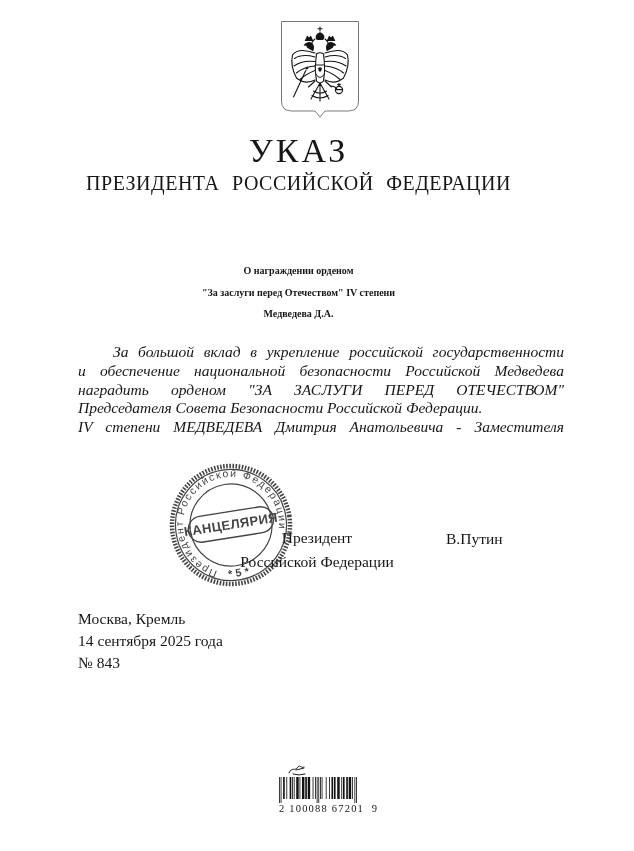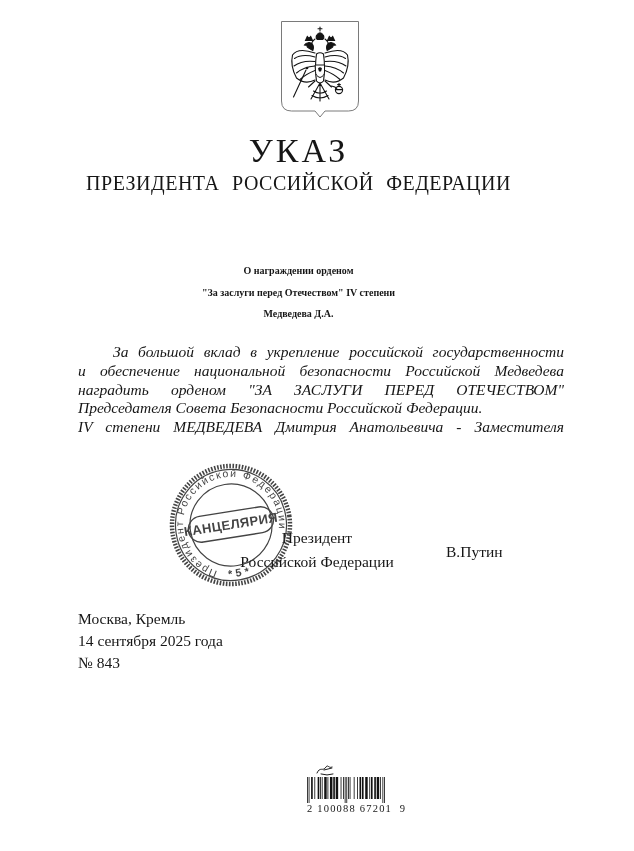--- a/index.html
+++ b/index.html
@@ -11,24 +11,24 @@
   .abs{position:absolute;}
   .emblem{left:280px;top:20px;width:80px;height:100px;}
   .doc-title{top:132px;font-size:34px;letter-spacing:3px;font-weight:500;}
   .doc-subtitle{top:172px;font-size:20px;word-spacing:7px;letter-spacing:.5px;}
   .subject{top:260px;font-weight:bold;font-size:10px;line-height:21.5px;}
   .body-text{left:78px;top:343px;width:486px;font-size:15.5px;line-height:18.8px;}
   .body-line{text-align:justify;text-align-last:justify;font-style:italic;}
   .body-line.first{text-indent:35px;}
   .body-line.last{text-align-last:left;}
   .sig-title{left:234px;top:526px;width:166px;text-align:center;font-size:15.5px;line-height:24px;}
-  .sig-name{left:446px;top:543px;font-size:15.5px;}
+  .sig-name{left:446px;top:530px;font-size:15.5px;}
   .place-date{left:78px;top:588px;font-size:15.5px;line-height:21.8px;margin-top:20px;}
   .stamp{left:155px;top:449px;width:152px;height:152px;transform:rotate(-9deg);opacity:.88;}
-  .barcode-block{left:267px;top:763px;width:90px;padding-left:40px;}
+  .barcode-block{left:239px;top:763px;width:90px;padding-left:40px;}
   .barcode-squiggle{margin-left:8px;display:block;}
   .barcode-bars{display:block;margin-top:1px;}
   .barcode-digits{font-size:10.5px;letter-spacing:1.2px;margin-top:0;white-space:pre;}
 </style>
 </head>
 <body>
 
 <div class="page">
 
   <svg class="abs emblem" viewBox="0 0 80 100">

